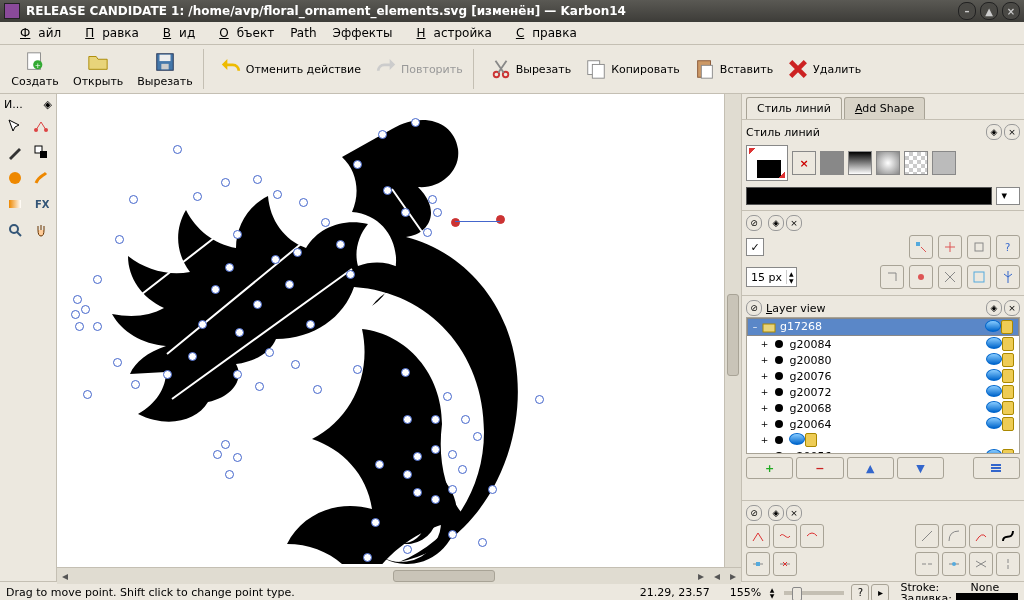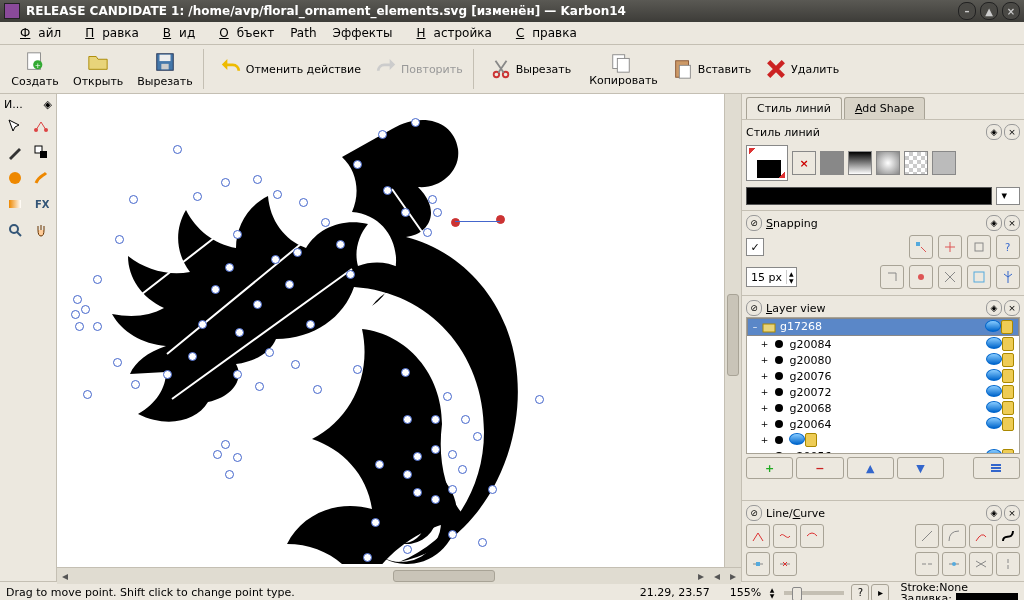--- a/index.html
+++ b/index.html
@@ -153,21 +153,21 @@
   <div class="tb-btn" style="flex-direction:row;min-width:auto">
       <div class="tb-ico">
         <svg viewBox="0 0 24 24">
           <circle cx="7" cy="18" r="3" fill="none" stroke="#c33" stroke-width="2"></circle>
           <circle cx="17" cy="18" r="3" fill="none" stroke="#c33" stroke-width="2"></circle>
           <path d="M9 16L18 3M15 16L6 3" stroke="#888" stroke-width="2"></path>
         </svg>
       </div>
       <div class="tb-lbl" style="margin:0 0 0 4px">Вырезать</div>
     </div>
-  <div class="tb-btn" style="flex-direction:column;min-width:auto">
+  <div class="tb-btn" style="flex-direction:row;min-width:auto">
       <div class="tb-ico">
         <svg viewBox="0 0 24 24">
           <rect x="3" y="3" width="13" height="15" fill="#fff" stroke="#888"></rect>
           <rect x="8" y="7" width="13" height="15" fill="#fff" stroke="#888"></rect>
         </svg>
       </div>
       <div class="tb-lbl" style="margin:0 0 0 4px">Копировать</div>
     </div>
   <div class="tb-btn" style="flex-direction:row;min-width:auto">
       <div class="tb-ico">
@@ -387,21 +387,20 @@
       </div>
       <div class="color-bar">
         <div class="color-well"></div>
         <div class="sel">▾</div>
       </div>
     </div>
 
     <div class="dock">
       <div class="dock-head">
           <span class="collapse">⊘</span>
-          <span class="title"><span class="u">S</span>napping</span>
           <span class="dot">◈</span>
           <span class="dot">×</span>
         </div>
       <div class="snap-row">
         <div class="check">✓</div>
         <div style="flex:1"></div>
         <div class="sq-btn">
             <svg viewBox="0 0 14 14">
               <rect x="2" y="2" width="4" height="4" fill="#5ad"></rect>
               <path d="M7 7l5 5" stroke="#d55"></path>
@@ -550,21 +549,20 @@
               <rect x="2" y="6" width="10" height="2" fill="#36c"></rect>
               <rect x="2" y="9" width="10" height="2" fill="#36c"></rect>
             </svg>
           </div>
       </div>
     </div>
 
     <div class="dock">
       <div class="dock-head">
           <span class="collapse">⊘</span>
-          <span class="title">Line/<span class="u">C</span>urve</span>
           <span class="dot">◈</span>
           <span class="dot">×</span>
         </div>
       <div class="lc-grid">
         <div class="sq-btn">
             <svg viewBox="0 0 14 14">
               <path d="M2 12L7 4l5 8" stroke="#d33" fill="none"></path>
             </svg>
           </div>
         <div class="sq-btn">
@@ -648,20 +646,20 @@
       <span>▼</span>
     </div>
   <div class="slider">
       <div class="knob"></div>
     </div>
   <div class="mini-btn">?</div>
   <div class="mini-btn">▸</div>
   <div class="sf-col">
     <div class="row">
         <span>Stroke:</span>
-        <span style="width:60px;text-align:left">None</span>
+        <span style="width:60px;text-align:right">None</span>
       </div>
     <div class="row">
         <span>Заливка:</span>
         <div class="sw" style="background:#000"></div>
       </div>
   </div>
 </div>
 
 </body></html>

